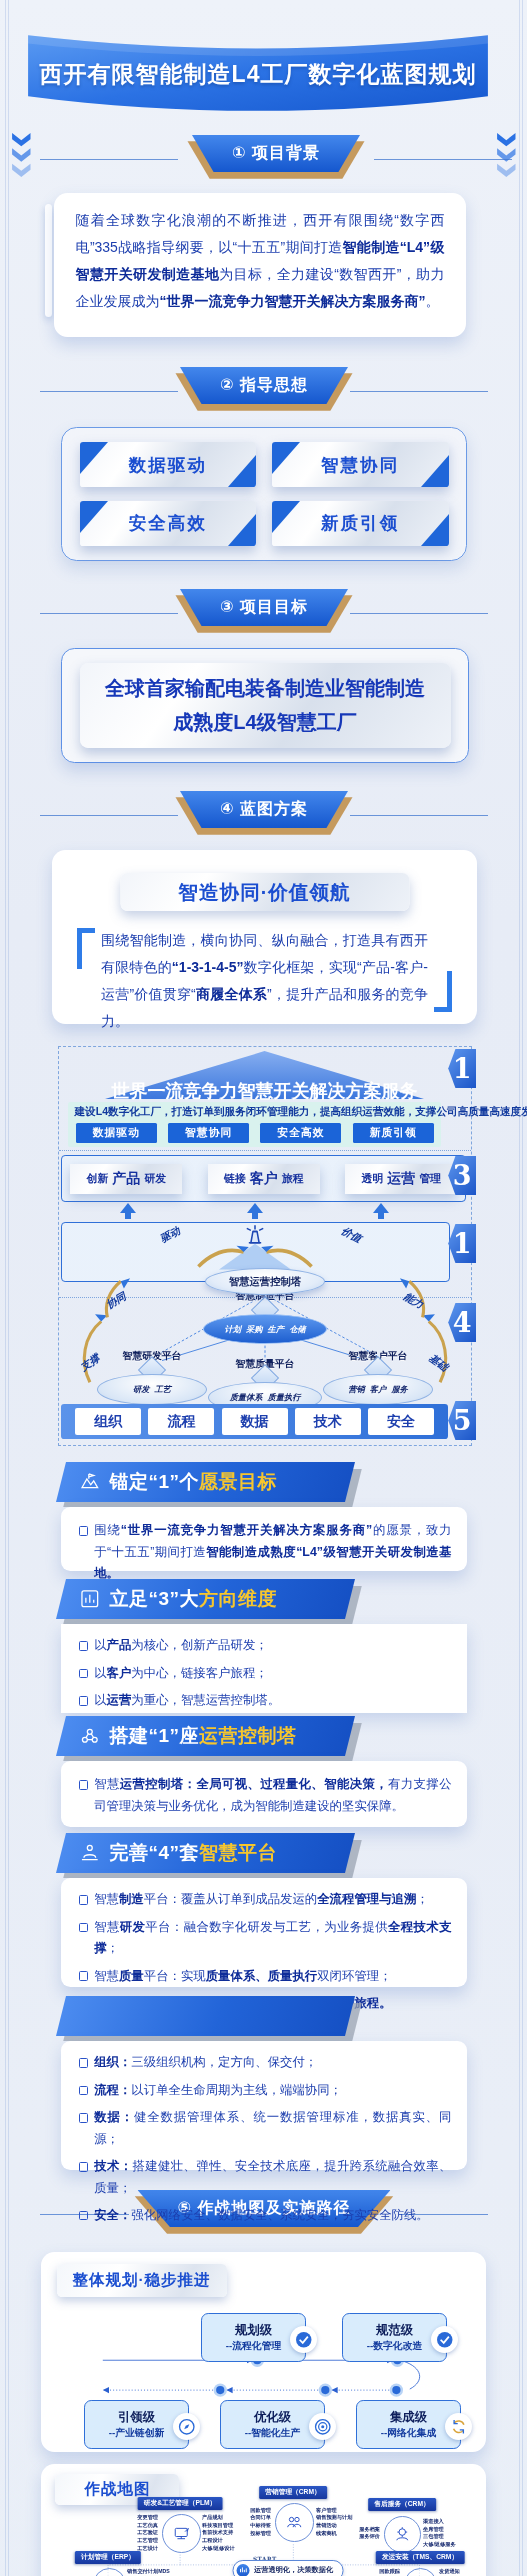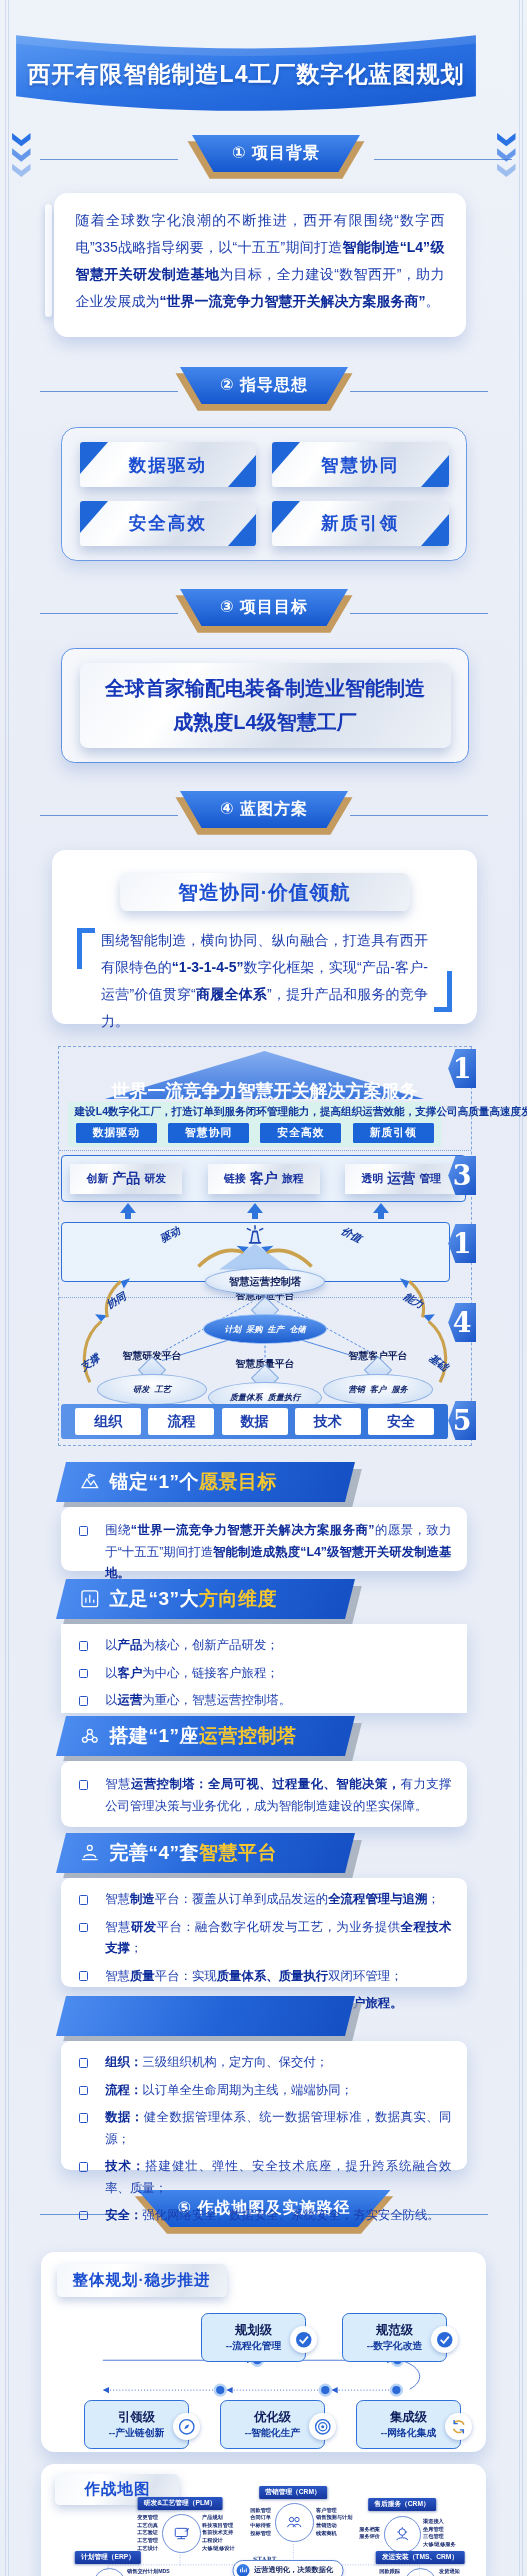--- a/index.html
+++ b/index.html
@@ -3,21 +3,21 @@
 <meta charset="utf-8">
 <style>
   html,body{margin:0;padding:0;}
   body{font-family:"Liberation Sans","DejaVu Sans",sans-serif;background:#dfe6f2;}
   #poster{position:relative;width:528px;height:3079px;margin:0 auto;overflow:hidden;
     background:linear-gradient(180deg,#eef2f9 0%,#e7ecf6 30%,#e9eef7 70%,#eaf0f8 100%);}
   .abs{position:absolute;}
   
   .edge-line{position:absolute;top:0;bottom:0;width:1px;background:rgba(74,118,198,.18);}
   
-  .banner{position:absolute;left:13px;top:29px;width:466px;height:92px;}
+  .banner{position:absolute;left:25px;top:29px;width:466px;height:92px;}
   .banner-title{position:absolute;left:0;right:0;top:30px;text-align:center;color:#fff;
     font-size:23px;font-weight:900;letter-spacing:1px;text-shadow:0 1.5px 3.1px rgba(16,60,140,.45);}
   
   .chev{position:absolute;width:20.6px;height:47px;}
   
   .sec-row{position:absolute;left:0;width:528px;height:49px;}
   .sec-line{position:absolute;top:24px;height:1px;background:#3f76cf;opacity:.75;}
   .sec-badge{position:absolute;left:50%;transform:translateX(-50%);top:0;}
   .sec-gold{position:absolute;left:-8.2px;right:-8.2px;top:6.2px;bottom:-6.2px;background:#c59a5e;
     clip-path:polygon(2% 0,98% 0,86% 100%,14% 100%);}
@@ -68,21 +68,21 @@
     font-size:14px;font-weight:900;color:#1d3fae;width:66px;height:27px;}
   
   .p-head{position:absolute;left:61px;height:45px;width:309px;}
   .p-shadow{position:absolute;left:7.2px;top:7.2px;width:289px;height:38px;background:#9aa3b1;
     opacity:.75;transform:skewX(-14deg);}
   .p-bg{position:absolute;left:0;top:0;width:289px;height:40px;
     background:linear-gradient(100deg,#4c8cf0 0%,#2264d8 55%,#1550c4 100%);transform:skewX(-14deg);}
   .p-content{position:absolute;left:17.5px;top:0;height:40px;display:flex;align-items:center;gap:9.3px;}
   .p-title{font-size:19px;font-weight:900;color:#fff;letter-spacing:0.5px;white-space:nowrap;}
   .p-title .yellow{color:#f6c62e;}
-  .bullet-row{display:flex;gap:17px;margin-bottom:6.2px;}
+  .bullet-row{display:flex;gap:6px;margin-bottom:6.2px;}
   .bullet-sq{flex:0 0 auto;width:7.7px;height:7.7px;border:1.5px solid #2a52c8;border-radius:1.5px;margin-top:5.7px;}
   .bullet-text{color:#1c3eae;font-size:12.4px;line-height:1.72;text-align:justify;}
   .bullet-text b{color:#0e2c99;font-weight:900;}
   
   .label-pill{position:absolute;border-radius:5.2px;display:flex;align-items:center;justify-content:center;
     font-size:15.5px;font-weight:900;color:#1b4ed0;letter-spacing:1px;
     background:linear-gradient(115deg,#f4f7fb,#ffffff 35%,#dde4ef 75%,#f0f4f9);
     box-shadow:0 4.1px 9.3px rgba(90,120,180,.35);}
   
   .flow-box{position:absolute;width:103px;height:47px;background:#d9ecfc;border:1px solid #2f6fd8;

